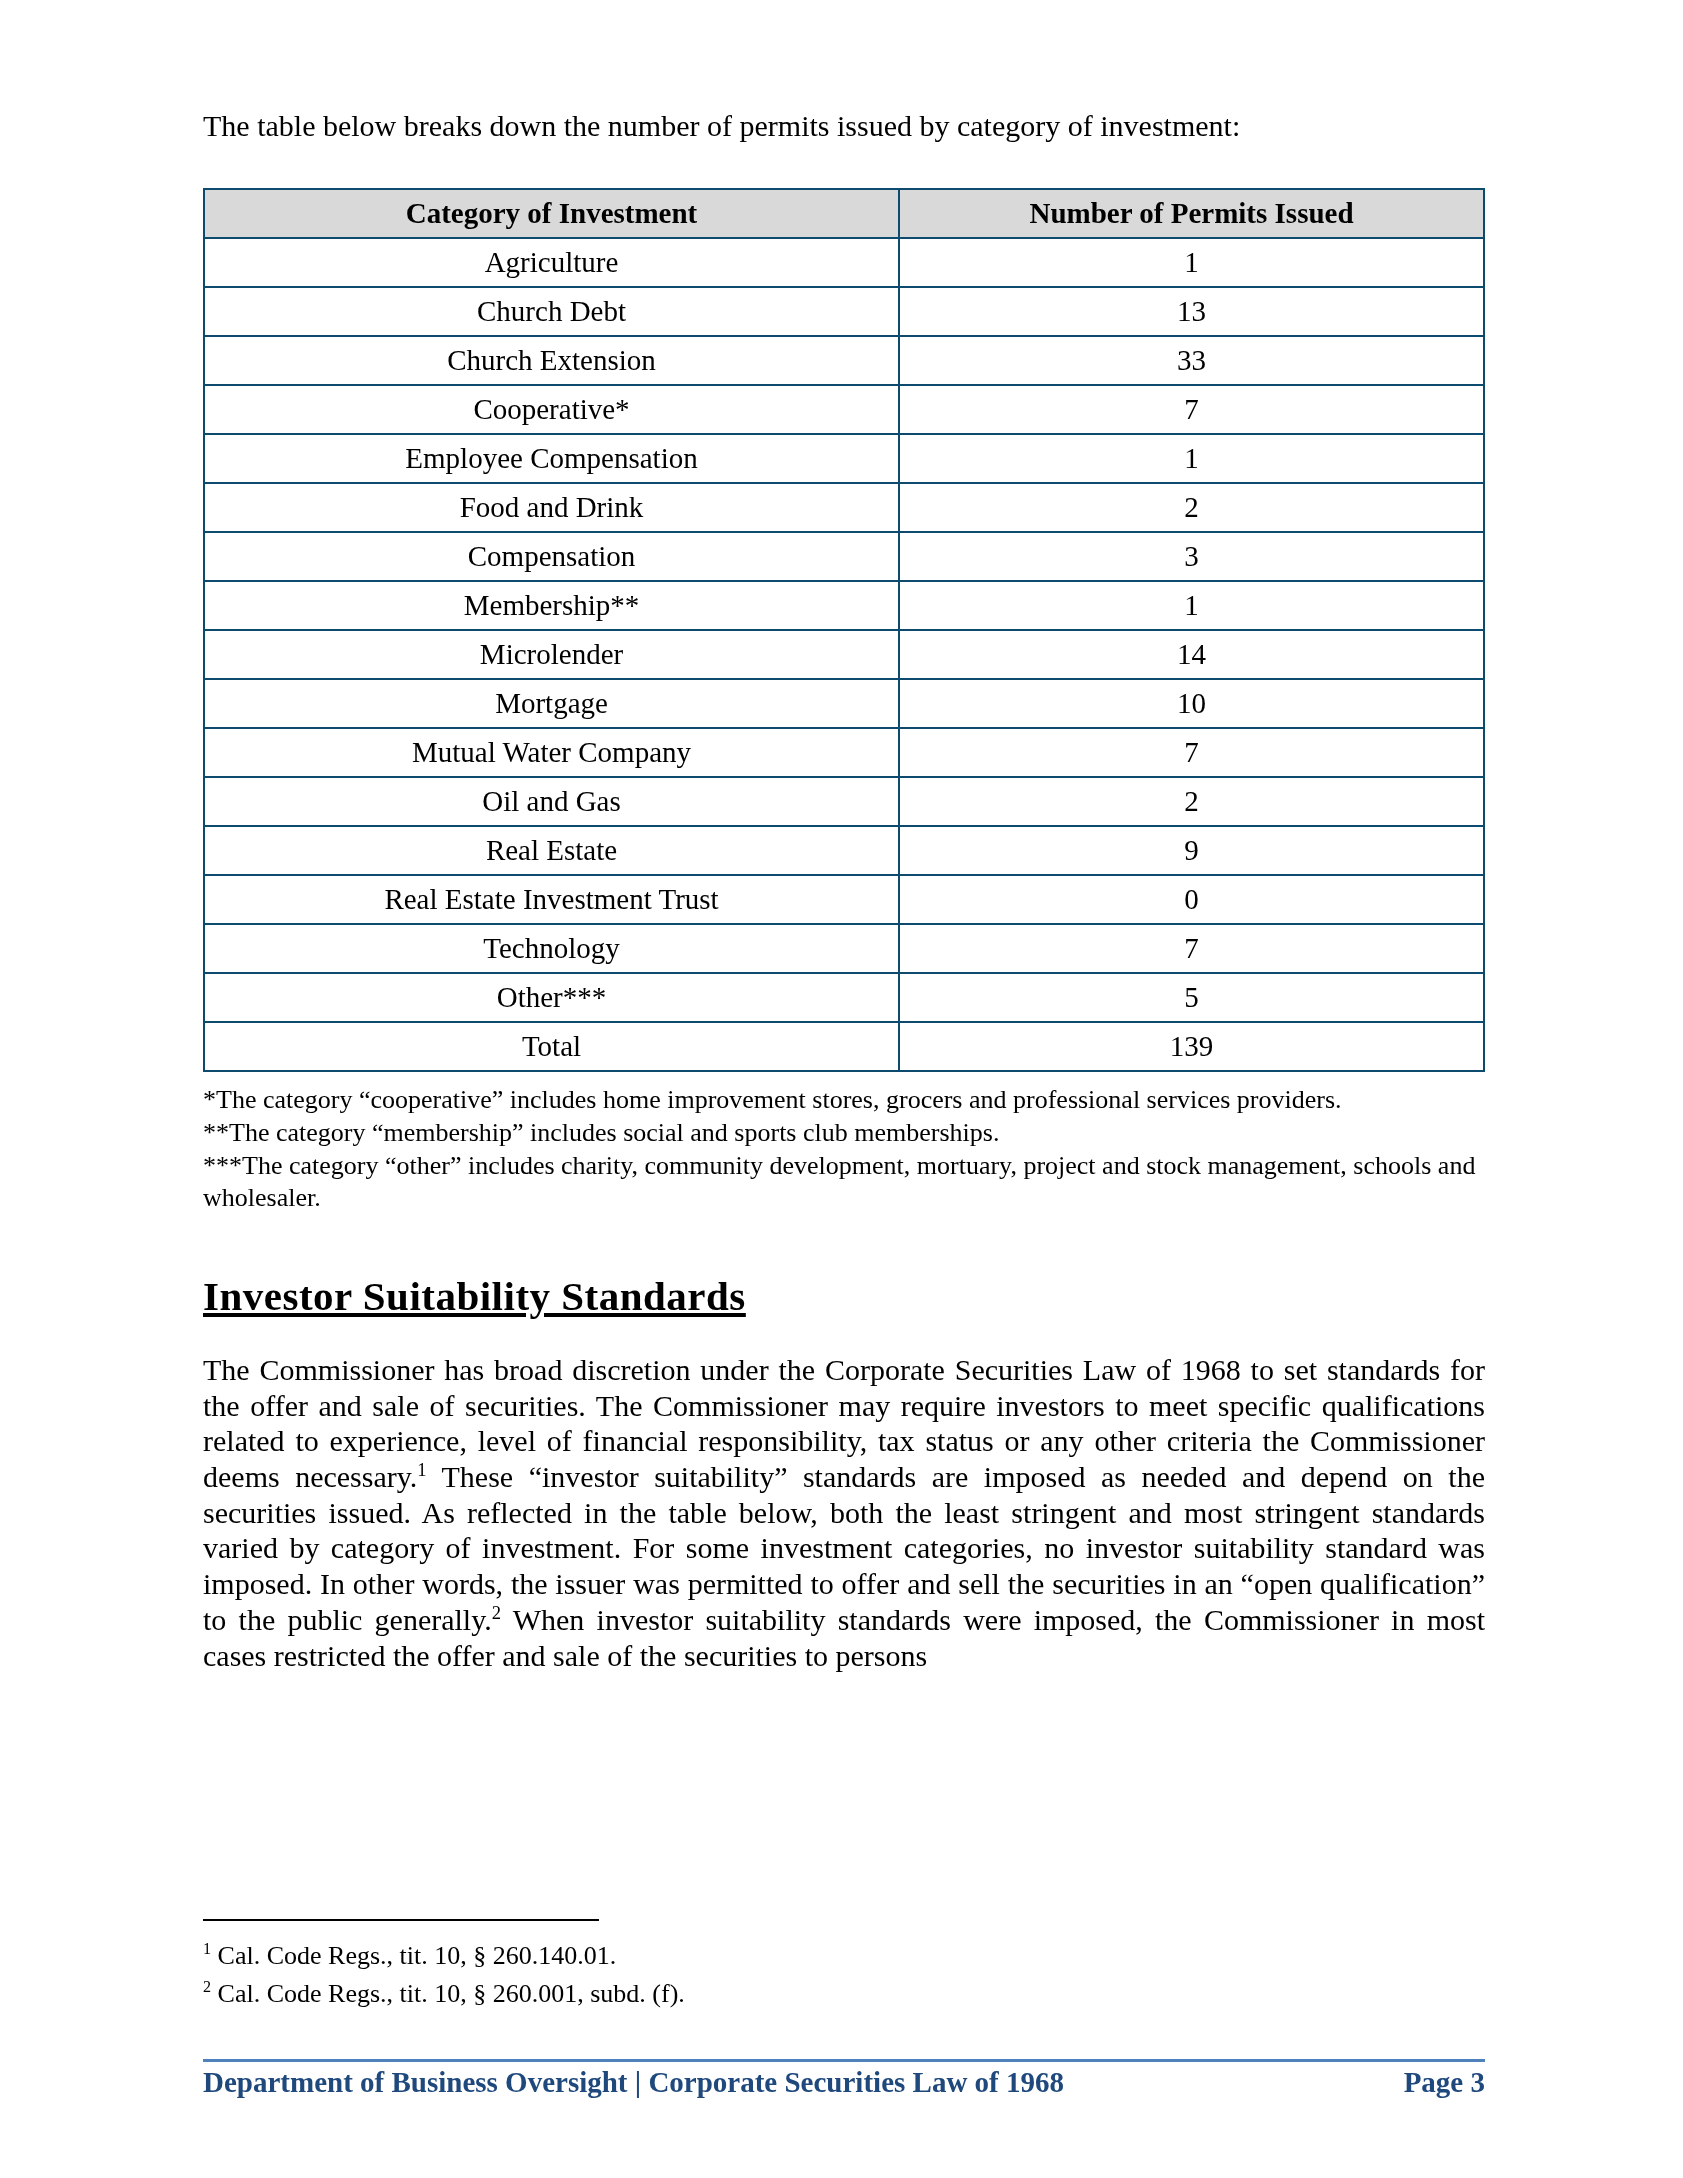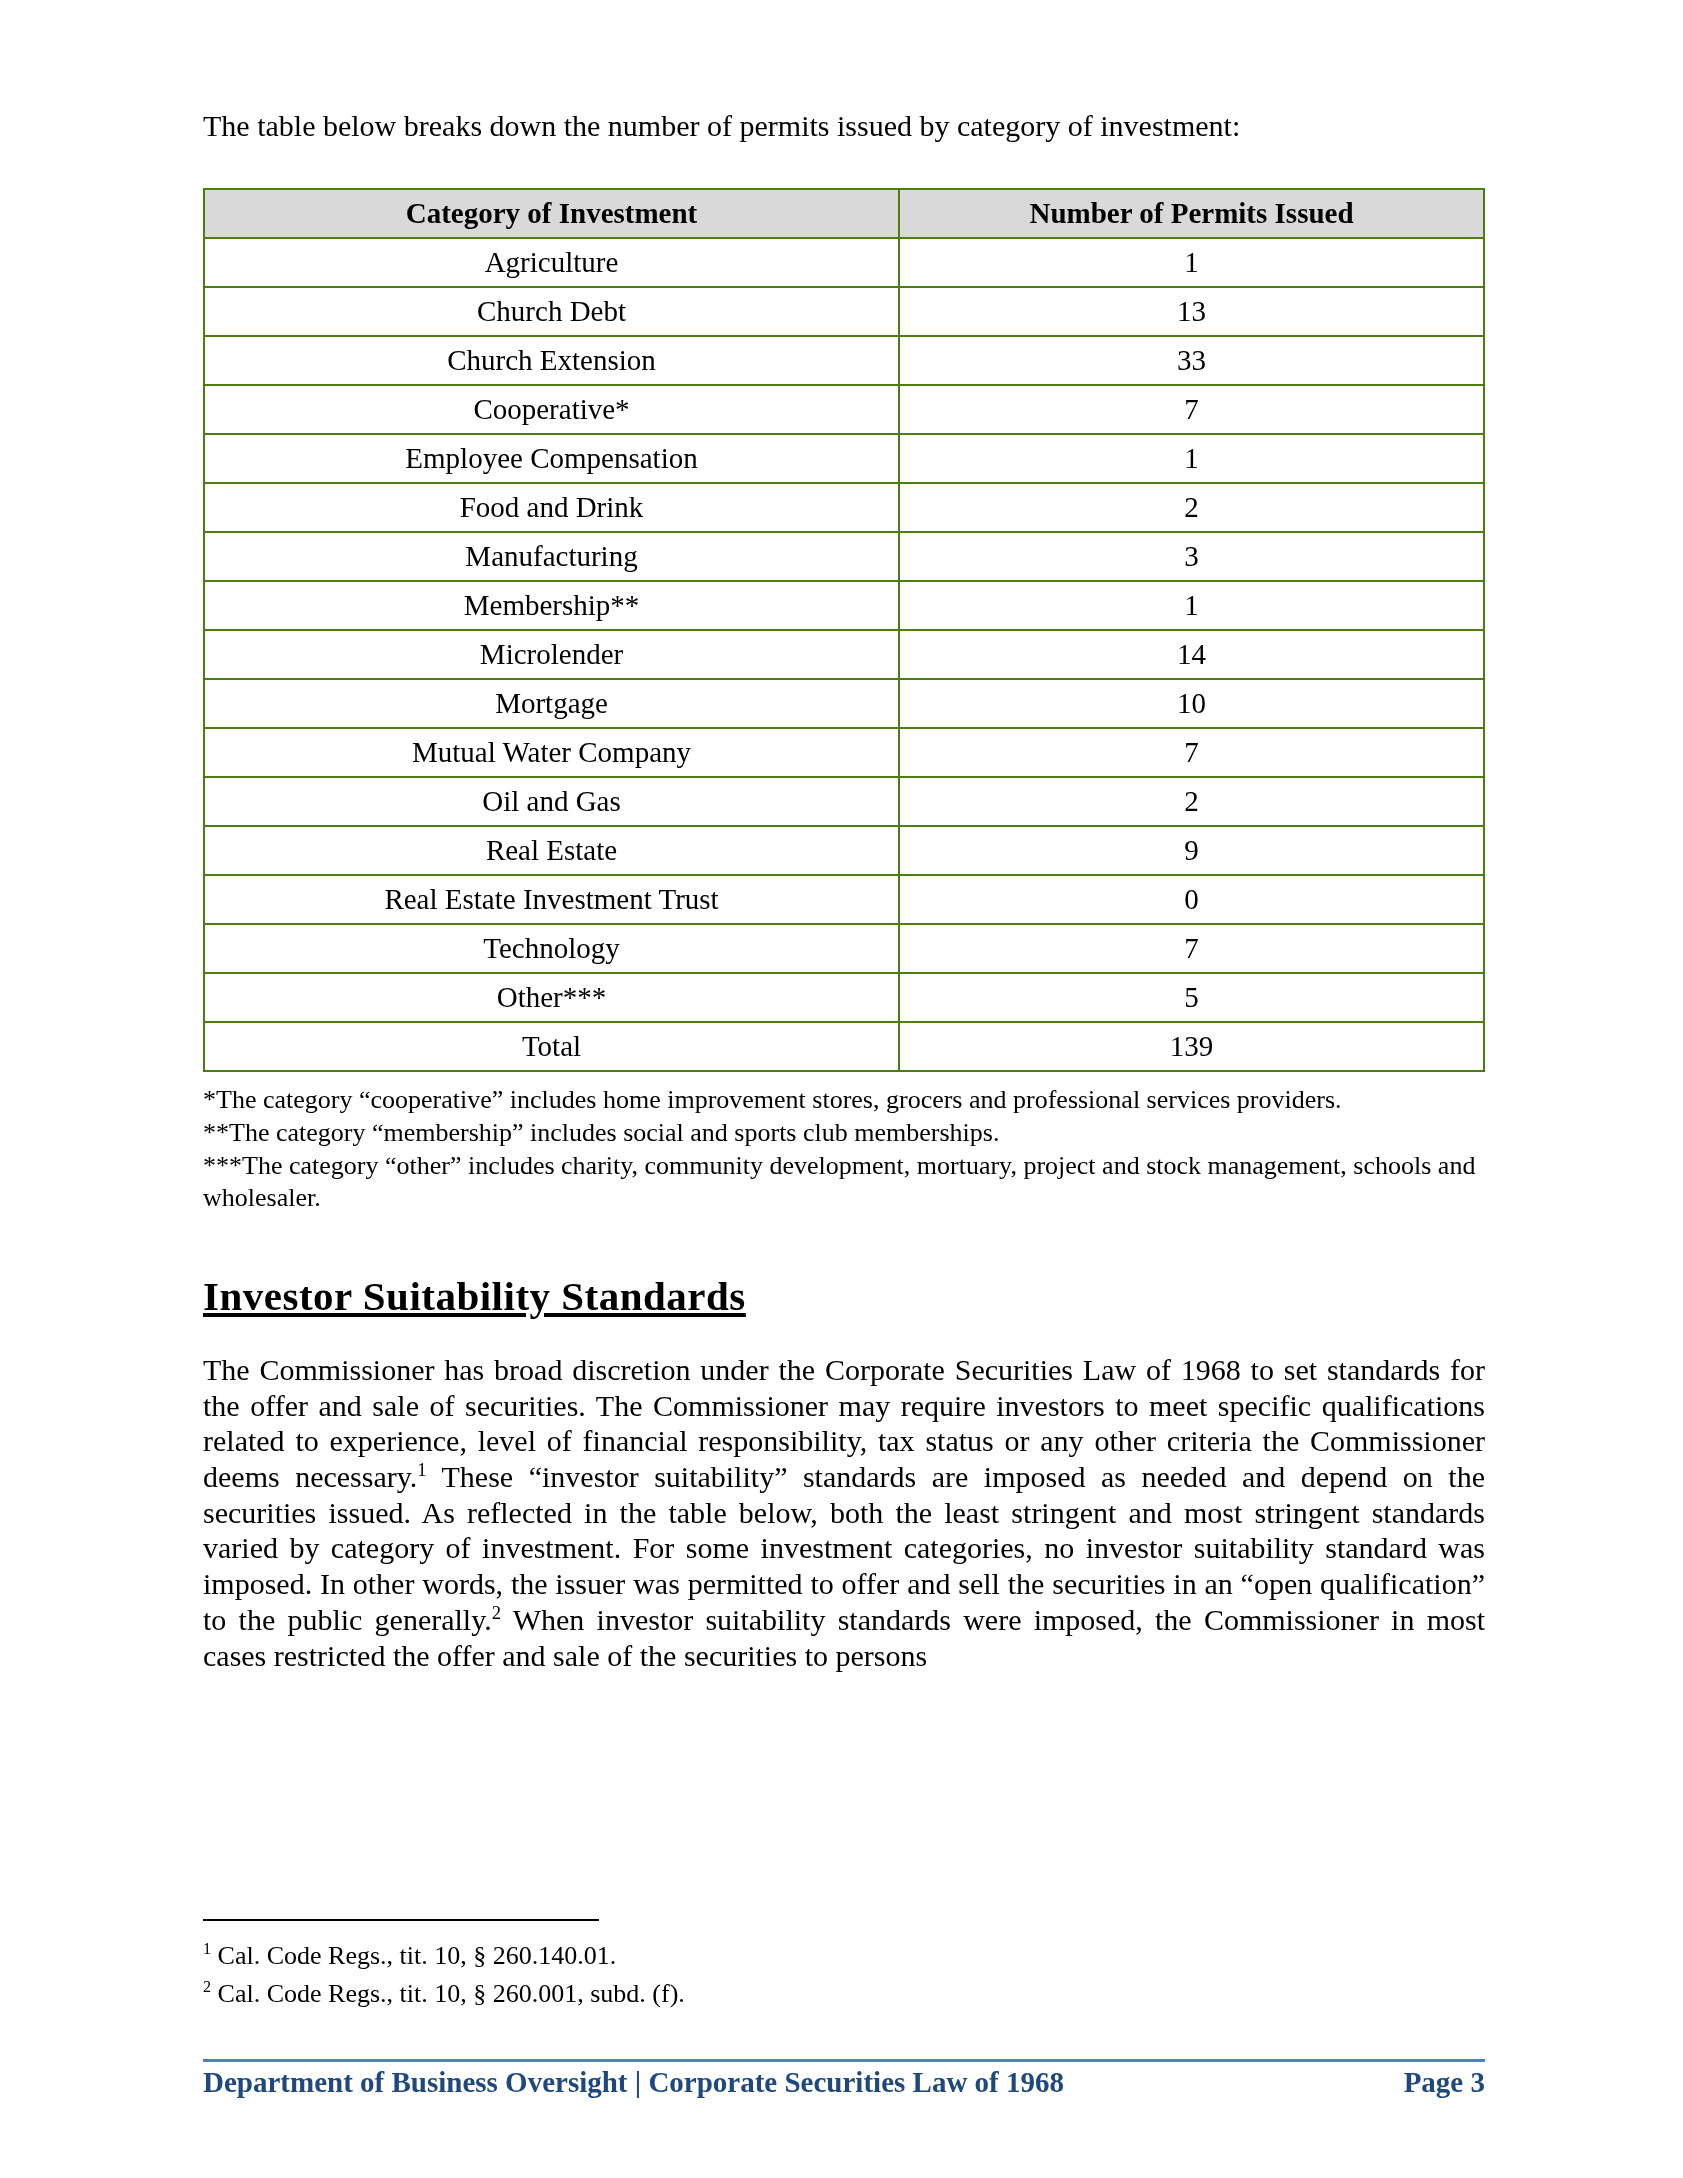--- a/index.html
+++ b/index.html
@@ -23,21 +23,21 @@
     font-size: 30px;
     line-height: 1.2;
   }
   table.permits {
     margin-top: 44px;
     width: 100%;
     border-collapse: collapse;
   }
   table.permits th,
   table.permits td {
-    border: 2px solid #4d7c0f;
+    border: 2px solid #0c4a6e;
     text-align: center;
     vertical-align: middle;
     height: 49px;
     font-size: 29px;
     padding: 0 8px;
   }
   table.permits th {
     background: var(--table-header-bg, #D9D9D9);
     font-weight: bold;
     font-size: 29px;
@@ -128,21 +128,21 @@
         </tr>
         <tr>
           <td>Employee Compensation</td>
           <td>1</td>
         </tr>
         <tr>
           <td>Food and Drink</td>
           <td>2</td>
         </tr>
         <tr>
-          <td>Manufacturing</td>
+          <td>Compensation</td>
           <td>3</td>
         </tr>
         <tr>
           <td>Membership**</td>
           <td>1</td>
         </tr>
         <tr>
           <td>Microlender</td>
           <td>14</td>
         </tr>

